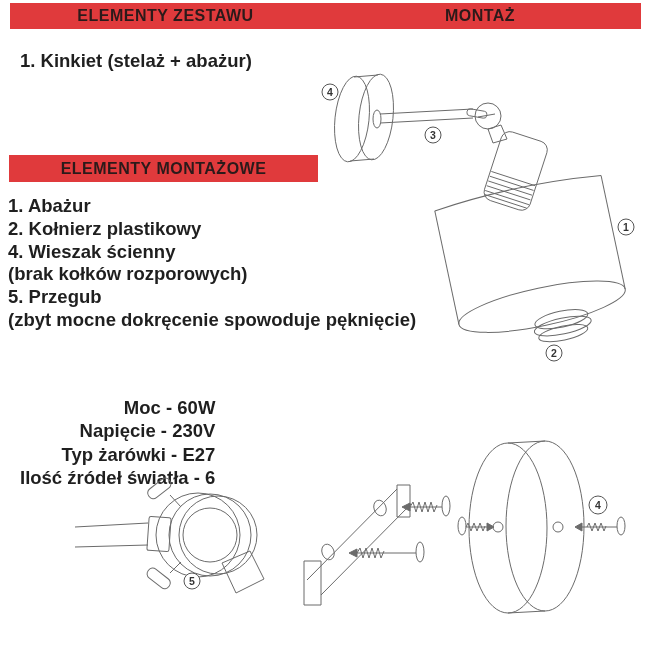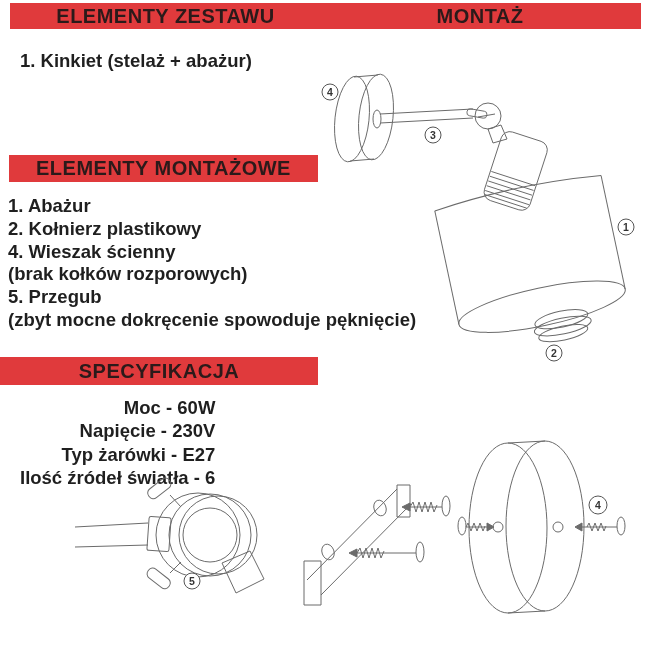--- a/index.html
+++ b/index.html
@@ -2,21 +2,21 @@
 <html><head>
 <meta charset="utf-8">
 <style>
   html,body{margin:0;padding:0;background:#ffffff;}
   .sheet{
     position:relative;width:650px;height:657px;background:#ffffff;overflow:hidden;
     font-family:"Liberation Sans","DejaVu Sans",sans-serif;color:#222222;
   }
   .bar{
     position:absolute;background:#e03a3c;color:#2b1a1a;
-    font-weight:700;font-size:20px;letter-spacing:0.5px;
+    font-weight:700;font-size:16px;letter-spacing:0.5px;
     display:flex;align-items:center;justify-content:center;
   }
   .bar-elements{left:10px;top:3px;width:311px;height:26px;}
   .bar-montaz{left:319px;top:3px;width:322px;height:26px;}
   .bar-montazowe{left:9px;top:155px;width:309px;height:27px;text-align:right;}
   .bar-spec{left:0px;top:357px;width:318px;height:28px;}
   .bodytext{position:absolute;font-weight:700;font-size:18.5px;color:#1f1f1f;white-space:nowrap;margin-left:8px;}
   .kinkiet{left:12px;top:50px;}
   .mount-list{left:0;top:195px;line-height:22.8px;}
   .spec-list{left:12px;top:396px;line-height:23.4px;text-align:right;}
@@ -46,23 +46,20 @@
   </div>
   <div class="bodytext mount-list">
     <div>1. Abażur</div>
     <div>2. Kołnierz plastikowy</div>
     <div>4. Wieszak ścienny</div>
     <div>(brak kołków rozporowych)</div>
     <div>5. Przegub</div>
     <div>(zbyt mocne dokręcenie spowoduje pęknięcie)</div>
   </div>
 
-  <div class="bar bar-spec">
-    <span>SPECYFIKACJA</span>
-  </div>
   <div class="bodytext spec-list">
     <div>Moc - 60W</div>
     <div>Napięcie - 230V</div>
     <div>Typ żarówki - E27</div>
     <div>Ilość źródeł światła - 6</div>
   </div>
 
   <svg style="left:320px;top:55px" width="330" height="310" viewBox="0 0 330 310">
     <g class="ln">
       <ellipse cx="32" cy="64" rx="17" ry="43" transform="rotate(6 32 64)"></ellipse>

